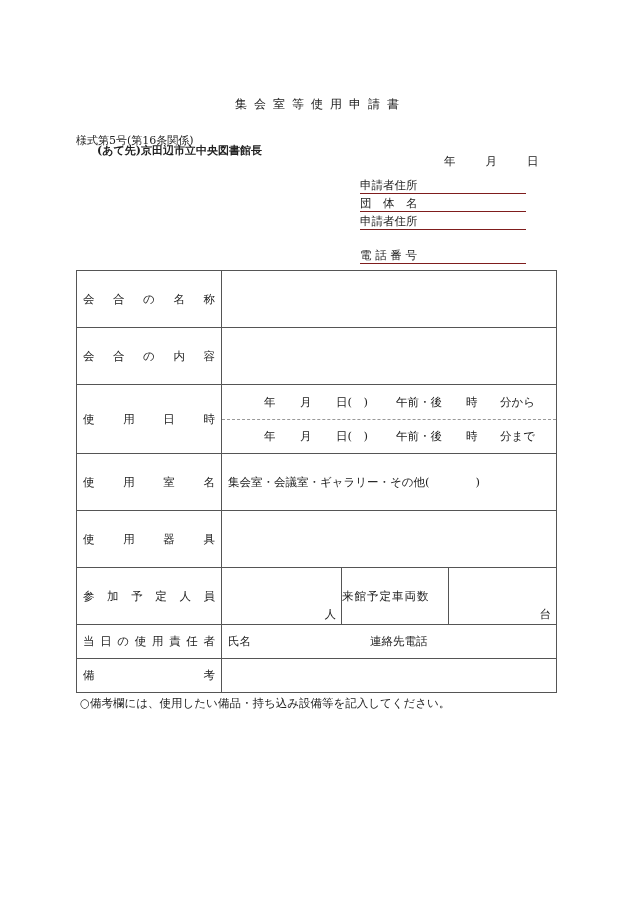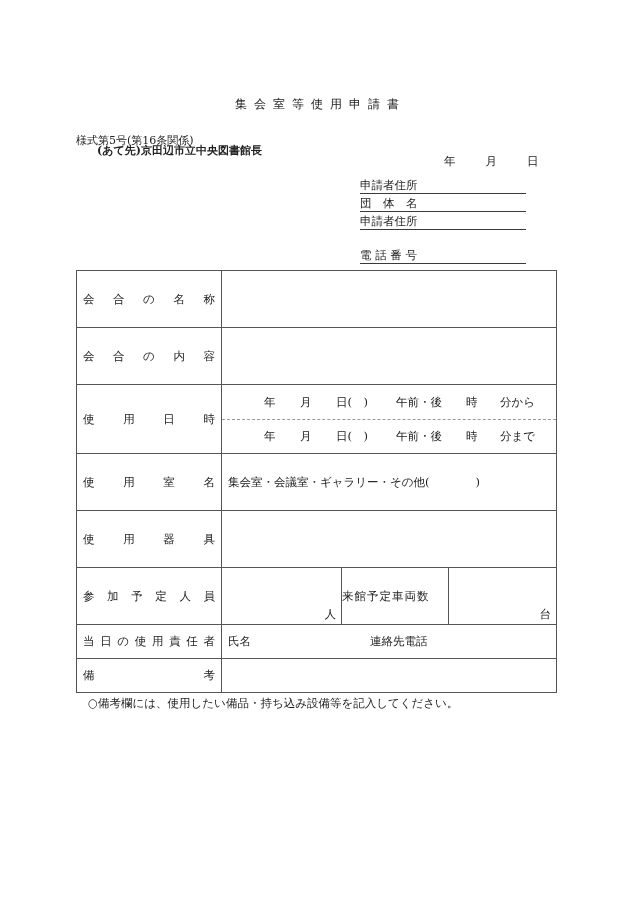--- a/index.html
+++ b/index.html
@@ -15,21 +15,21 @@
   table.form { position:absolute; left:76px; top:270px; width:481px; border-collapse:collapse; font-size:11.5px; }
   table.form td { border:1px solid #555; padding:0; vertical-align:middle; }
   td.label { width:132px; padding:0 6px !important; }
   .spread { display:flex; justify-content:space-between; }
   .dt-line { height:33px; display:flex; align-items:center; padding-left:42px; }
   .dt-line span { display:inline-block; }
   .dotsep { border-top:1px dashed #999; }
   .rooms { padding-left:6px !important; }
   .unit-cell { position:relative; }
   .unit { position:absolute; right:5px; bottom:2px; }
-  .note { left:88px; top:696px; font-size:11.5px; }
+  .note { left:80px; top:696px; font-size:11.5px; }
 </style>
 </head>
 <body>
 
 <div class="abs t11 form-code">様式第5号(第16条関係)</div>
 <div class="abs title">集会室等使用申請書</div>
 <div class="abs date">
   <span>年</span><span style="width:30px"></span><span>月</span><span style="width:30px"></span><span>日</span>
 </div>
 <div class="abs t11 addressee">(あて先)京田辺市立中央図書館長</div>

